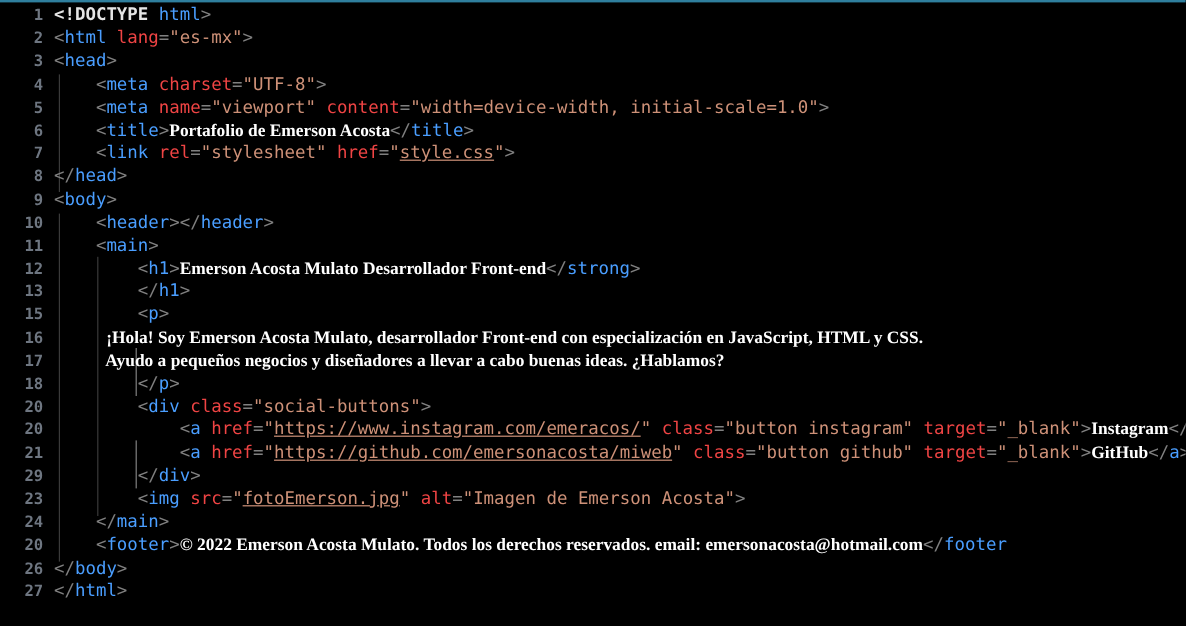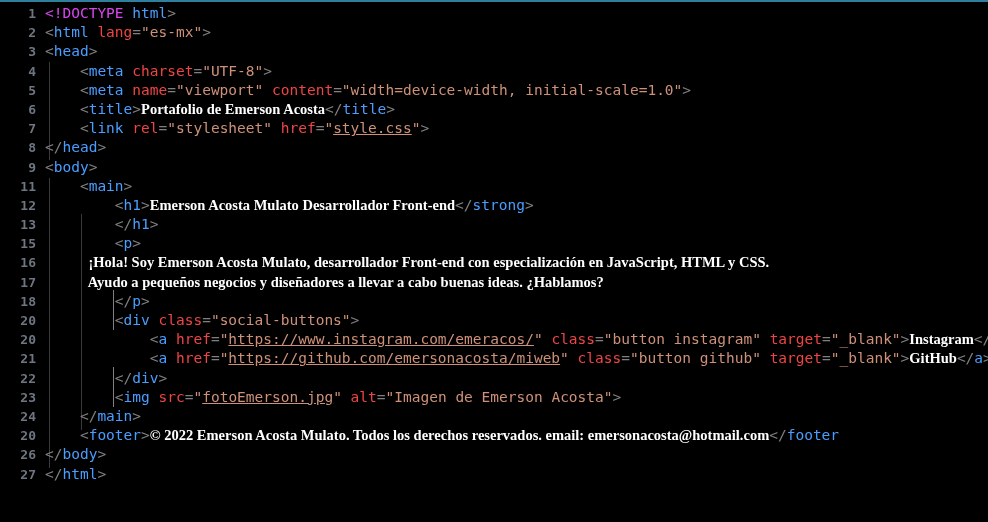--- a/index.html
+++ b/index.html
@@ -69,21 +69,21 @@
     white-space: pre;
   }
 
   
   .t-punct    { color: #808080; }   
   .t-tag      { color: #4a9eff; }   
   .t-attr     { color: #ef4444; }   
   .t-str      { color: #ce9178; }   
   .t-link     { color: #ce9178; text-decoration: underline; text-decoration-color: #ce9178; }
   .t-text     { color: #ffffff; font-weight: bold; font-family: Liberation Serif, serif; }  
-  .t-doctype  { color: #d946ef; }
+  .t-doctype  { color: #e5e5e5; font-weight: bold; }
 </style>
 </head>
 <body>
 
 <div id="editor">
   <div id="guides">
       <div class="guide" style="left: 49px; top: 60px; height: 98px;"></div>
       <div class="guide" style="left: 49px; top: 176px; height: 290px;"></div>
       <div class="guide" style="left: 81px; top: 212px; height: 216px;"></div>
       <div class="guide bright" style="left: 113px; top: 288px; height: 40px;"></div>
@@ -92,30 +92,31 @@
   <div class="code-area" id="code-area">
       <div class="line"><span class="lnum">1</span><span class="ltext"><span class="t-doctype">&lt;!DOCTYPE </span><span class="t-tag">html</span><span class="t-punct">&gt;</span></span></div>
       <div class="line"><span class="lnum">2</span><span class="ltext"><span class="t-punct">&lt;</span><span class="t-tag">html</span><span class="t-punct"> </span><span class="t-attr">lang</span><span class="t-punct">=</span><span class="t-str">"es-mx"</span><span class="t-punct">&gt;</span></span></div>
       <div class="line"><span class="lnum">3</span><span class="ltext"><span class="t-punct">&lt;</span><span class="t-tag">head</span><span class="t-punct">&gt;</span></span></div>
       <div class="line"><span class="lnum">4</span><span class="ltext"><span class="t-punct">    &lt;</span><span class="t-tag">meta</span><span class="t-punct"> </span><span class="t-attr">charset</span><span class="t-punct">=</span><span class="t-str">"UTF-8"</span><span class="t-punct">&gt;</span></span></div>
       <div class="line"><span class="lnum">5</span><span class="ltext"><span class="t-punct">    &lt;</span><span class="t-tag">meta</span><span class="t-punct"> </span><span class="t-attr">name</span><span class="t-punct">=</span><span class="t-str">"viewport"</span><span class="t-punct"> </span><span class="t-attr">content</span><span class="t-punct">=</span><span class="t-str">"width=device-width, initial-scale=1.0"</span><span class="t-punct">&gt;</span></span></div>
       <div class="line"><span class="lnum">6</span><span class="ltext"><span class="t-punct">    &lt;</span><span class="t-tag">title</span><span class="t-punct">&gt;</span><span class="t-text">Portafolio de Emerson Acosta</span><span class="t-punct">&lt;/</span><span class="t-tag">title</span><span class="t-punct">&gt;</span></span></div>
       <div class="line"><span class="lnum">7</span><span class="ltext"><span class="t-punct">    &lt;</span><span class="t-tag">link</span><span class="t-punct"> </span><span class="t-attr">rel</span><span class="t-punct">=</span><span class="t-str">"stylesheet"</span><span class="t-punct"> </span><span class="t-attr">href</span><span class="t-punct">=</span><span class="t-str">"</span><span class="t-link">style.css</span><span class="t-str">"</span><span class="t-punct">&gt;</span></span></div>
       <div class="line"><span class="lnum">8</span><span class="ltext"><span class="t-punct">&lt;/</span><span class="t-tag">head</span><span class="t-punct">&gt;</span></span></div>
       <div class="line"><span class="lnum">9</span><span class="ltext"><span class="t-punct">&lt;</span><span class="t-tag">body</span><span class="t-punct">&gt;</span></span></div>
+      <div class="line"><span class="lnum">10</span><span class="ltext"><span class="t-punct">    &lt;</span><span class="t-tag">header</span><span class="t-punct">&gt;&lt;/</span><span class="t-tag">header</span><span class="t-punct">&gt;</span></span></div>
       <div class="line"><span class="lnum">11</span><span class="ltext"><span class="t-punct">    &lt;</span><span class="t-tag">main</span><span class="t-punct">&gt;</span></span></div>
       <div class="line"><span class="lnum">12</span><span class="ltext"><span class="t-punct">        &lt;</span><span class="t-tag">h1</span><span class="t-punct">&gt;</span><span class="t-text">Emerson Acosta Mulato Desarrollador Front-end</span><span class="t-punct">&lt;/</span><span class="t-tag">strong</span><span class="t-punct">&gt;</span></span></div>
       <div class="line"><span class="lnum">13</span><span class="ltext"><span class="t-punct">        &lt;/</span><span class="t-tag">h1</span><span class="t-punct">&gt;</span></span></div>
       <div class="line"><span class="lnum">15</span><span class="ltext"><span class="t-punct">        &lt;</span><span class="t-tag">p</span><span class="t-punct">&gt;</span></span></div>
       <div class="line"><span class="lnum">16</span><span class="ltext"><span class="t-text">            ¡Hola! Soy Emerson Acosta Mulato, desarrollador Front-end con especialización en JavaScript, HTML y CSS.</span></span></div>
       <div class="line"><span class="lnum">17</span><span class="ltext"><span class="t-text">            Ayudo a pequeños negocios y diseñadores a llevar a cabo buenas ideas. ¿Hablamos?</span></span></div>
       <div class="line"><span class="lnum">18</span><span class="ltext"><span class="t-punct">        &lt;/</span><span class="t-tag">p</span><span class="t-punct">&gt;</span></span></div>
       <div class="line"><span class="lnum">20</span><span class="ltext"><span class="t-punct">        &lt;</span><span class="t-tag">div</span><span class="t-punct"> </span><span class="t-attr">class</span><span class="t-punct">=</span><span class="t-str">"social-buttons"</span><span class="t-punct">&gt;</span></span></div>
       <div class="line"><span class="lnum">20</span><span class="ltext"><span class="t-punct">            &lt;</span><span class="t-tag">a</span><span class="t-punct"> </span><span class="t-attr">href</span><span class="t-punct">=</span><span class="t-str">"</span><span class="t-link">https://www.instagram.com/emeracos/</span><span class="t-str">"</span><span class="t-punct"> </span><span class="t-attr">class</span><span class="t-punct">=</span><span class="t-str">"button instagram"</span><span class="t-punct"> </span><span class="t-attr">target</span><span class="t-punct">=</span><span class="t-str">"_blank"</span><span class="t-punct">&gt;</span><span class="t-text">Instagram</span><span class="t-punct">&lt;/</span></span></div>
       <div class="line"><span class="lnum">21</span><span class="ltext"><span class="t-punct">            &lt;</span><span class="t-tag">a</span><span class="t-punct"> </span><span class="t-attr">href</span><span class="t-punct">=</span><span class="t-str">"</span><span class="t-link">https://github.com/emersonacosta/miweb</span><span class="t-str">"</span><span class="t-punct"> </span><span class="t-attr">class</span><span class="t-punct">=</span><span class="t-str">"button github"</span><span class="t-punct"> </span><span class="t-attr">target</span><span class="t-punct">=</span><span class="t-str">"_blank"</span><span class="t-punct">&gt;</span><span class="t-text">GitHub</span><span class="t-punct">&lt;/</span><span class="t-tag">a</span><span class="t-punct">&gt;</span></span></div>
-      <div class="line"><span class="lnum">22</span><span class="ltext"><span class="t-punct">        &lt;/</span><span class="t-tag">div</span><span class="t-punct">&gt;</span></span></div>
+      <div class="line"><span class="lnum">29</span><span class="ltext"><span class="t-punct">        &lt;/</span><span class="t-tag">div</span><span class="t-punct">&gt;</span></span></div>
       <div class="line"><span class="lnum">23</span><span class="ltext"><span class="t-punct">        &lt;</span><span class="t-tag">img</span><span class="t-punct"> </span><span class="t-attr">src</span><span class="t-punct">=</span><span class="t-str">"</span><span class="t-link">fotoEmerson.jpg</span><span class="t-str">"</span><span class="t-punct"> </span><span class="t-attr">alt</span><span class="t-punct">=</span><span class="t-str">"Imagen de Emerson Acosta"</span><span class="t-punct">&gt;</span></span></div>
       <div class="line"><span class="lnum">24</span><span class="ltext"><span class="t-punct">    &lt;/</span><span class="t-tag">main</span><span class="t-punct">&gt;</span></span></div>
       <div class="line"><span class="lnum">20</span><span class="ltext"><span class="t-punct">    &lt;</span><span class="t-tag">footer</span><span class="t-punct">&gt;</span><span class="t-text">© 2022 Emerson Acosta Mulato. Todos los derechos reservados. email: emersonacosta@hotmail.com</span><span class="t-punct">&lt;/</span><span class="t-tag">footer</span></span></div>
       <div class="line"><span class="lnum">26</span><span class="ltext"><span class="t-punct">&lt;/</span><span class="t-tag">body</span><span class="t-punct">&gt;</span></span></div>
       <div class="line"><span class="lnum">27</span><span class="ltext"><span class="t-punct">&lt;/</span><span class="t-tag">html</span><span class="t-punct">&gt;</span></span></div>
     </div>
 </div>
 
 </body></html>

